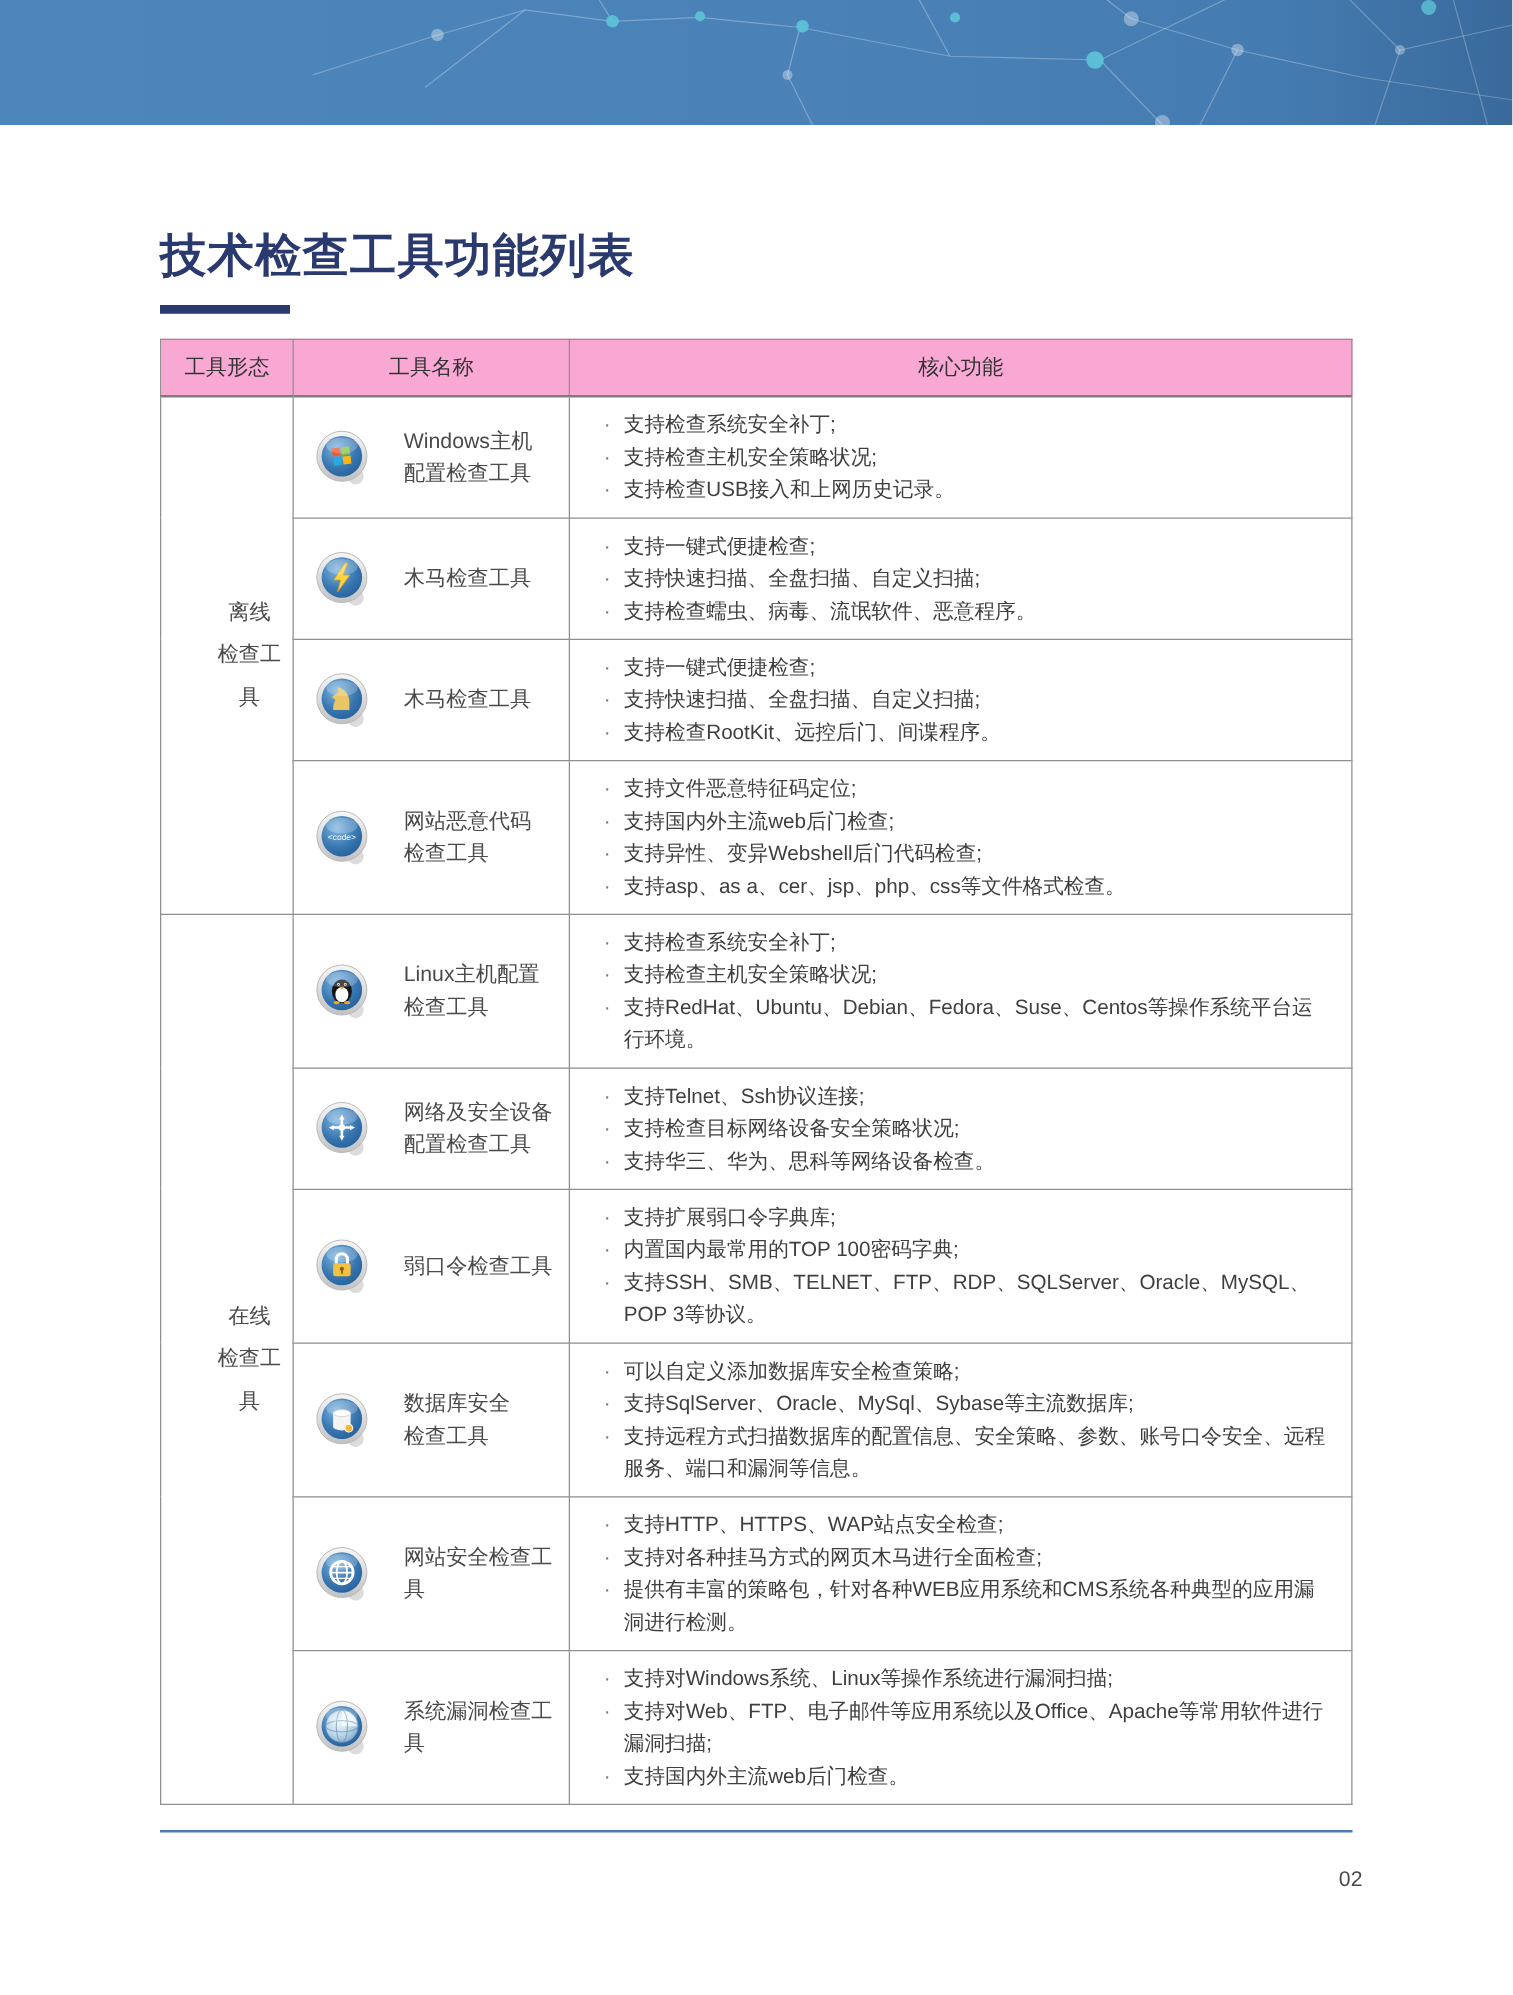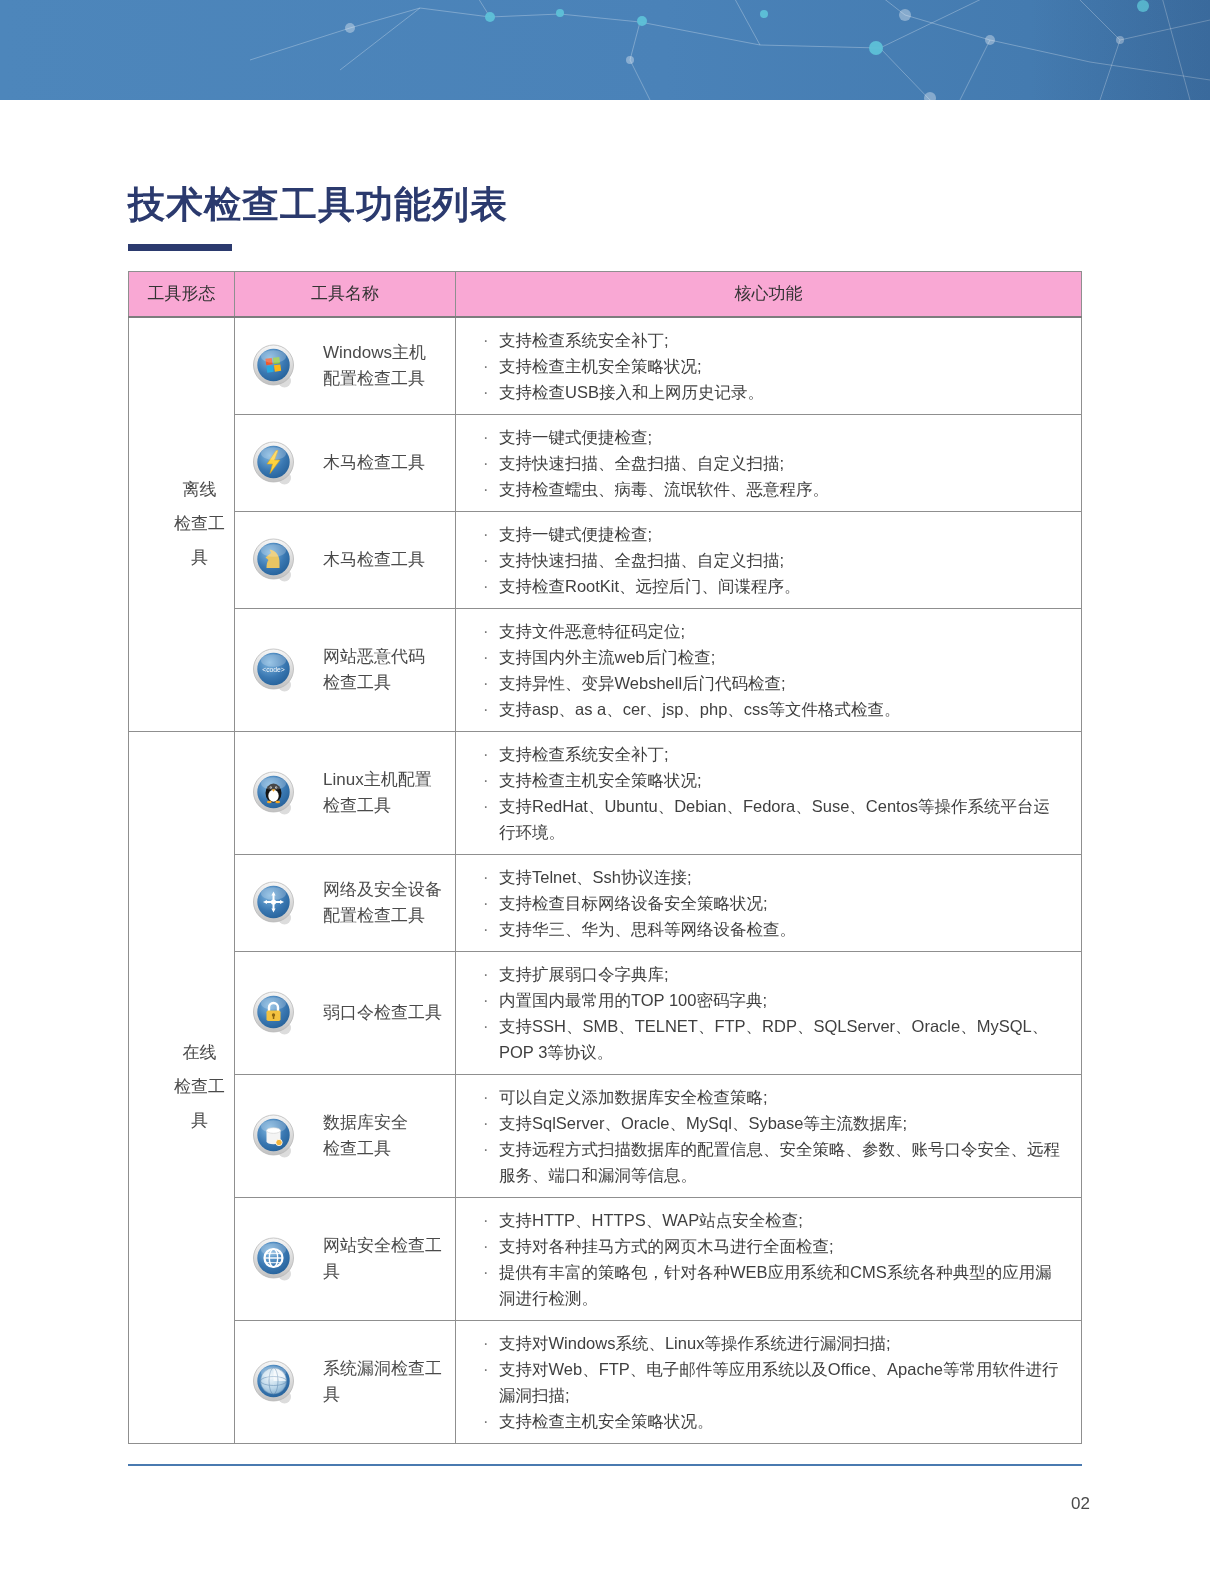--- a/index.html
+++ b/index.html
@@ -463,21 +463,21 @@
     <ellipse cx="22.5" cy="13.5" rx="12.5" ry="6.3" fill="#ffffff" opacity="0.22"></ellipse>
   </svg>
                 </span>
                 <span class="tool-name">系统漏洞检查工具</span>
               </div>
             </td>
             <td class="fn-cell">
               <ul class="fn-list">
                 <li>支持对Windows系统、Linux等操作系统进行漏洞扫描;</li>
                 <li>支持对Web、FTP、电子邮件等应用系统以及Office、Apache等常用软件进行漏洞扫描;</li>
-                <li>支持检查主机安全策略状况。</li>
+                <li>支持国内外主流web后门检查。</li>
               </ul>
             </td>
           </tr>
         </tbody>
     </table>
 
     <div class="footer-line"></div>
     <div class="page-number">02</div>
   </main>
 

